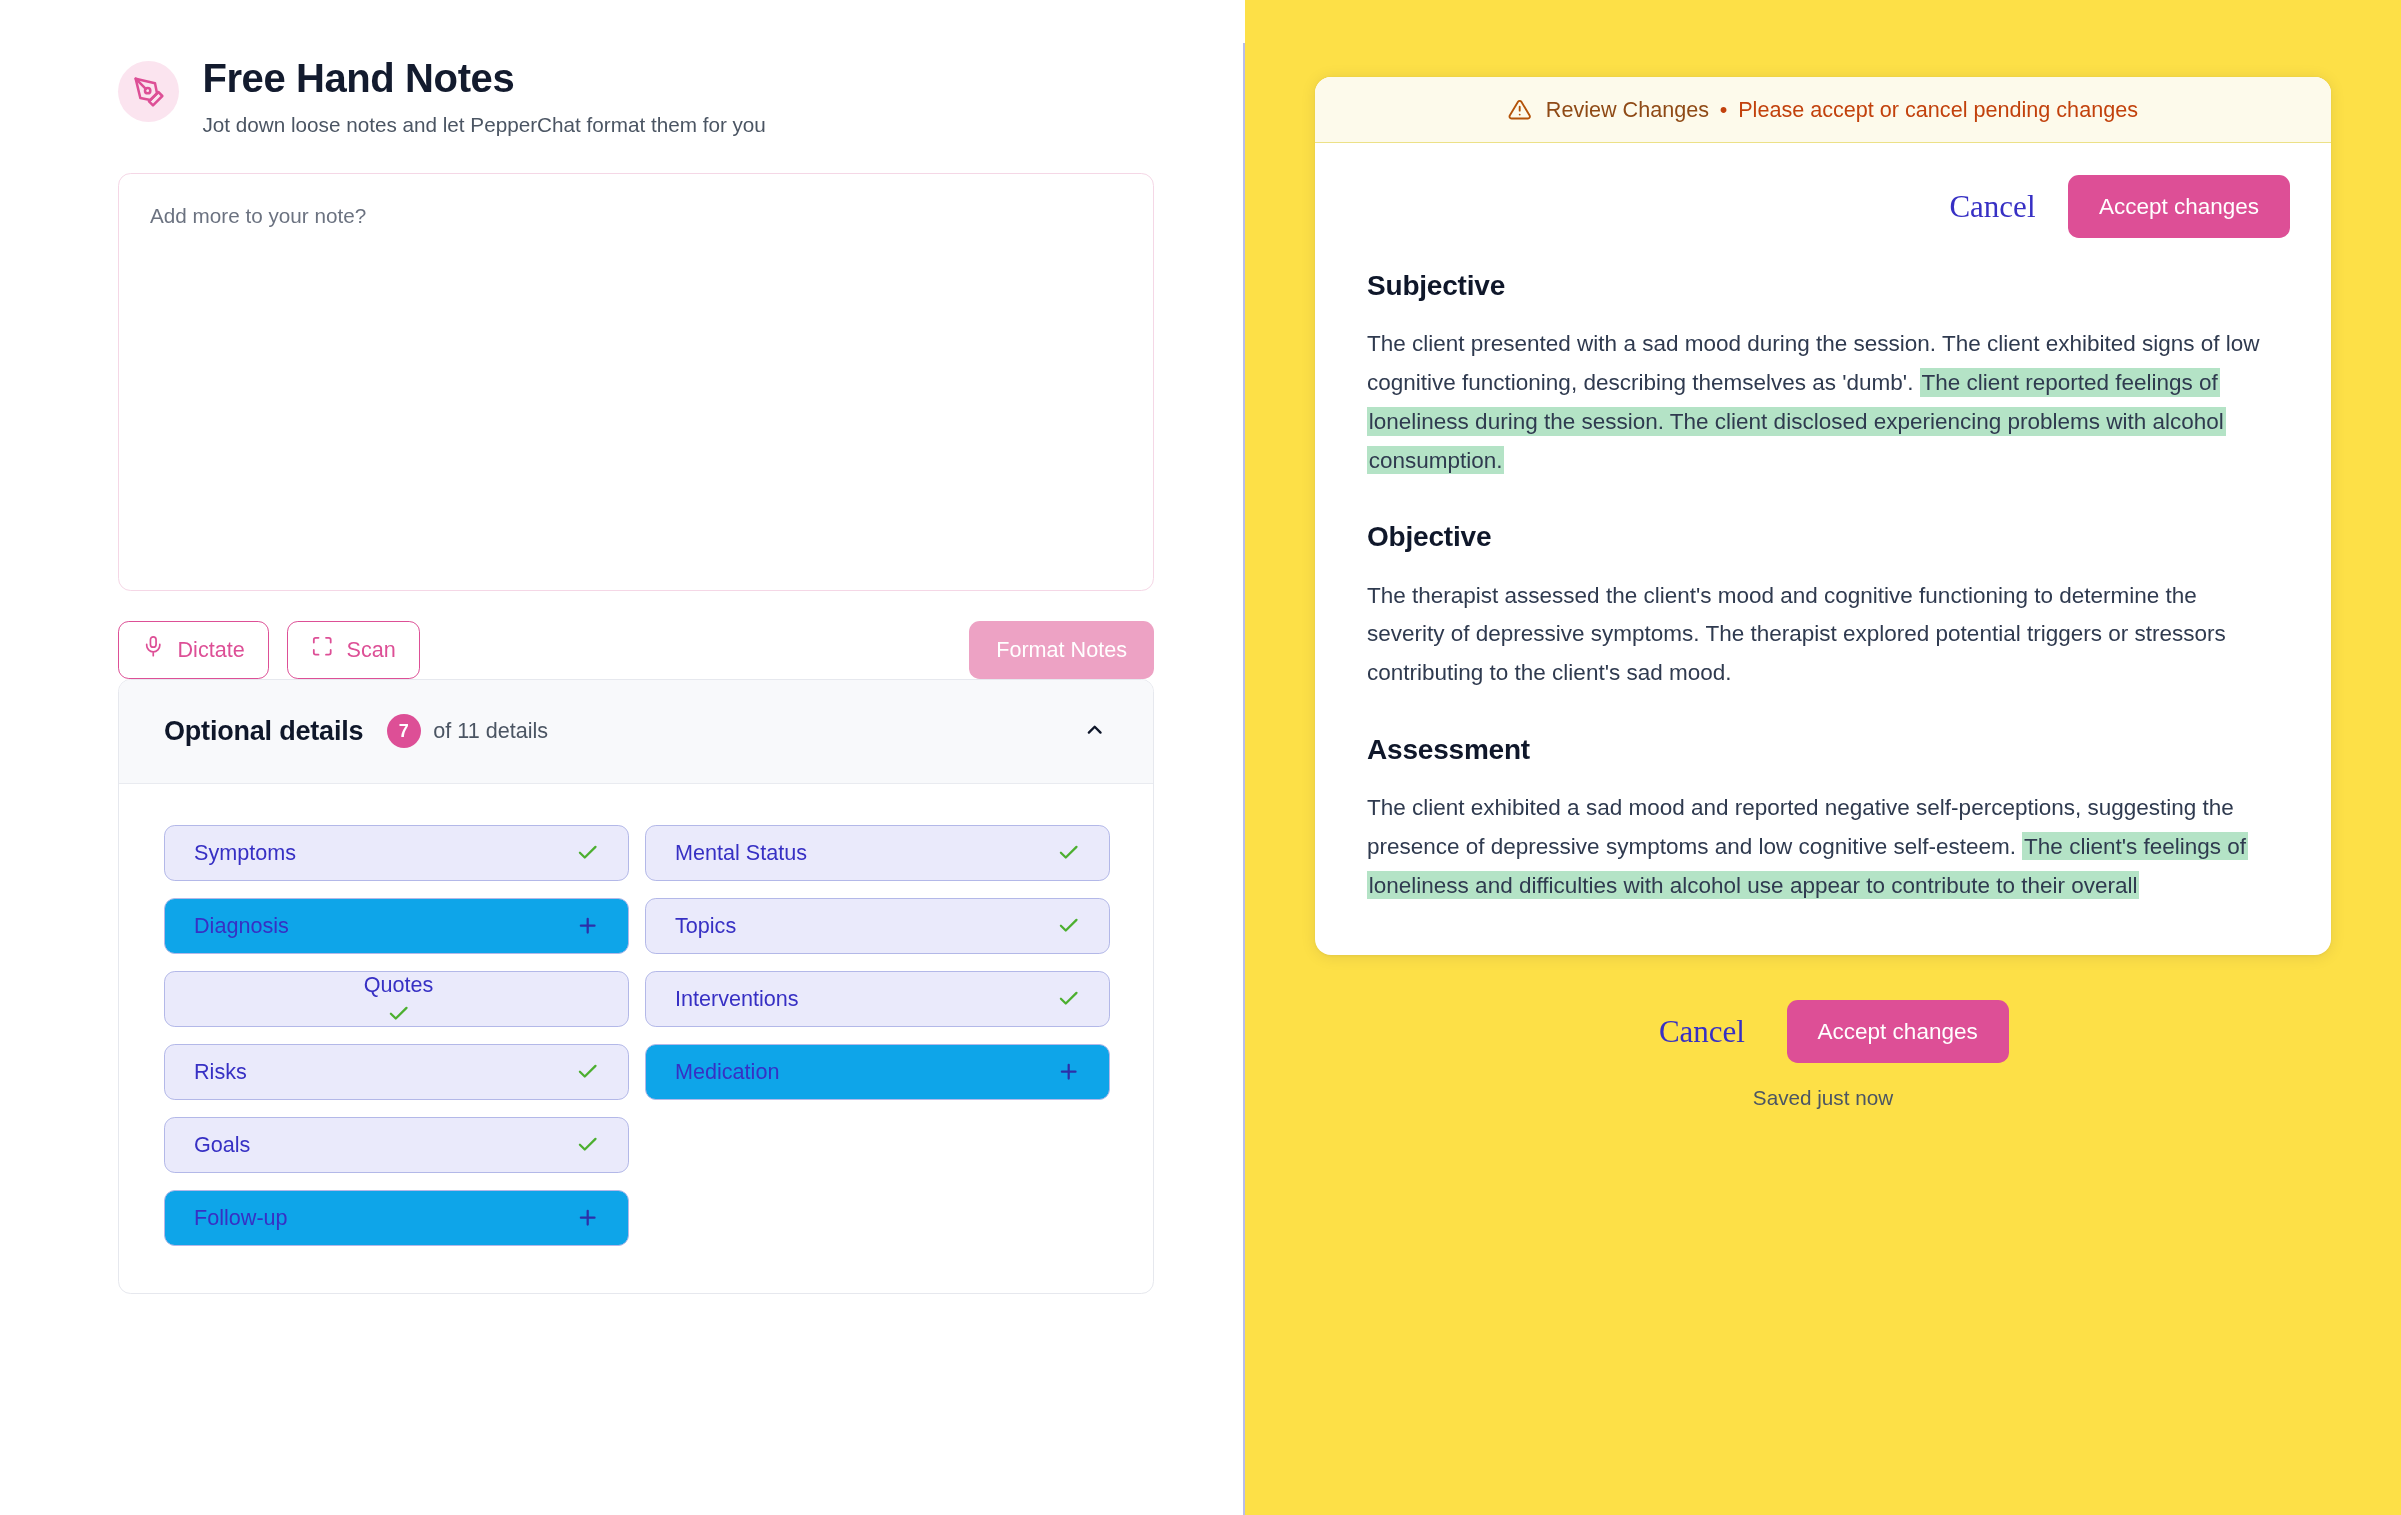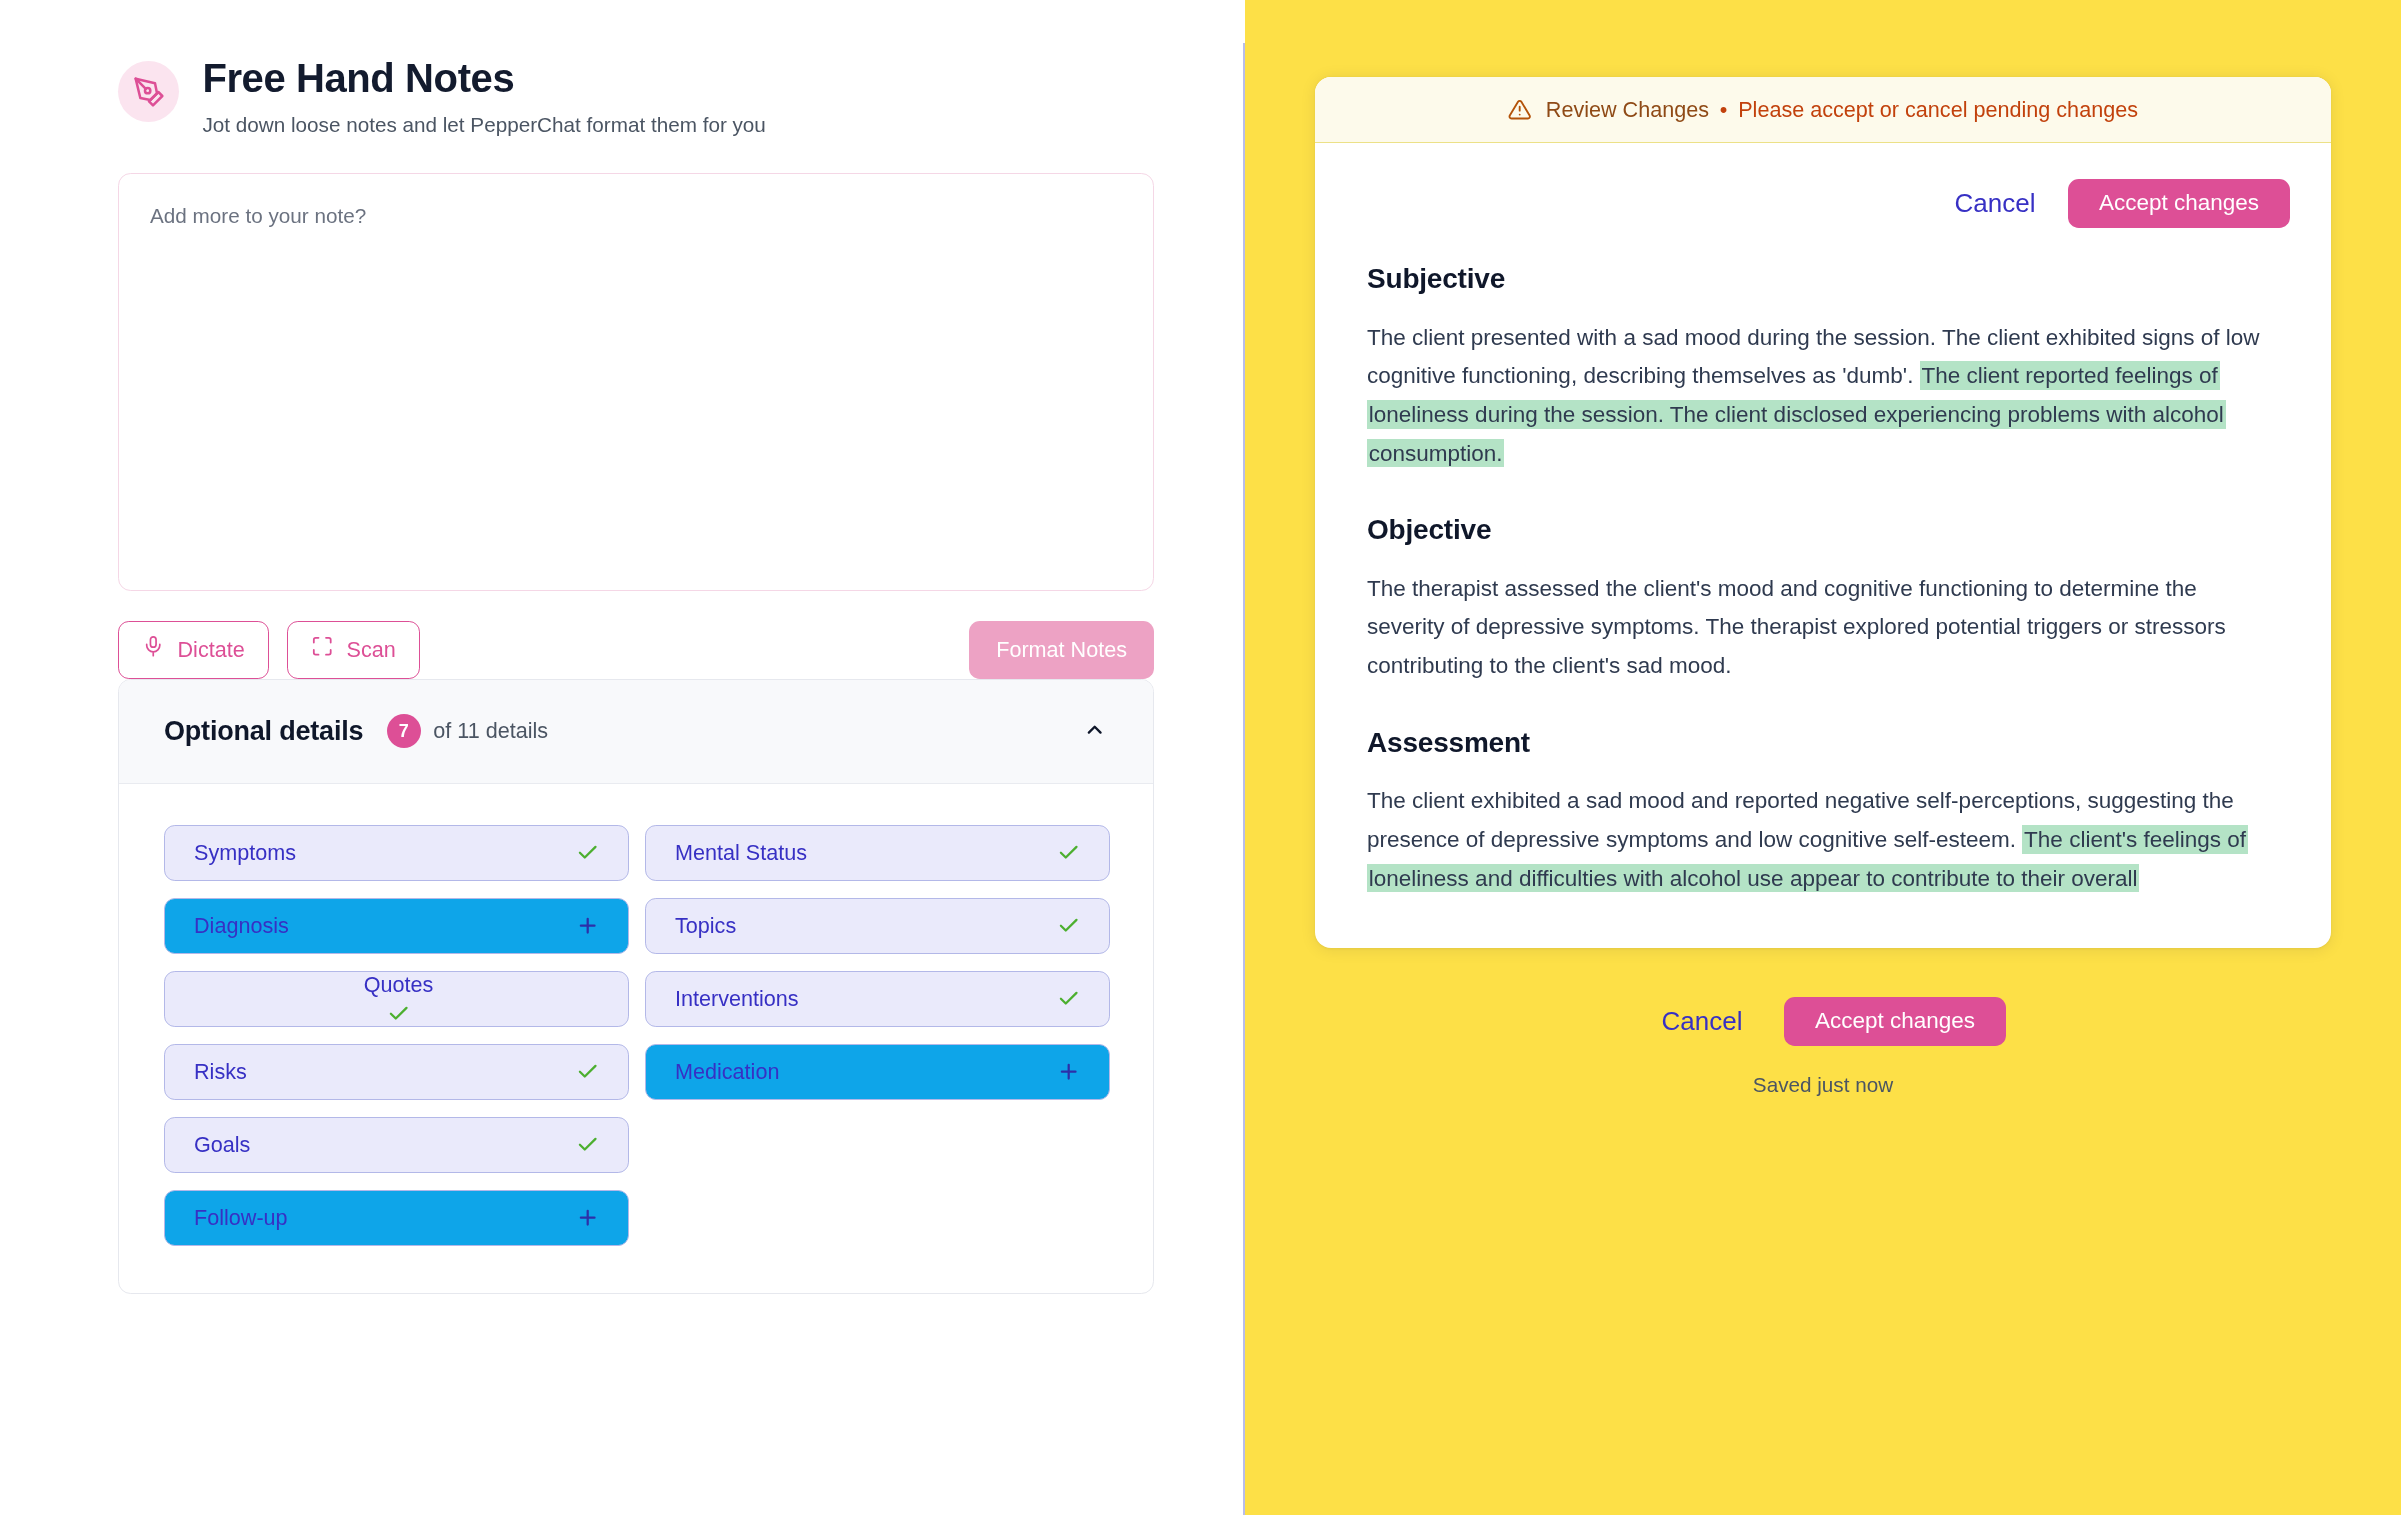--- a/index.html
+++ b/index.html
@@ -205,33 +205,33 @@
   .card-actions {
     display: flex;
     align-items: center;
     justify-content: flex-end;
     padding: 32px 41px 0 41px;
     gap: 10.8px;
   }
   .btn-link {
     background: none; border: none;
     color: #3730c4;
-    font-size: 26px;
+    font-size: 31px;
     padding: 12.6px 21.6px;
     cursor: pointer;
-    font-family: Liberation Sans, sans-serif;
+    font-family: Liberation Serif, serif;
   }
   .btn-accept {
     background: #dd4f96;
     color: #ffffff;
     border: none;
     border-radius: 10.8px;
     font-size: 22.5px;
     padding: 0 31px;
-    height: 49px;
+    height: 63px;
     cursor: pointer;
     font-family: "Liberation Sans", sans-serif;
   }
 
   .note-body { padding: 16px 52px 50px 52px; }
   .sec-heading {
     font-size: 28px;
     font-weight: 700;
     color: #0f172a;
     margin: 41px 0 0 0;

